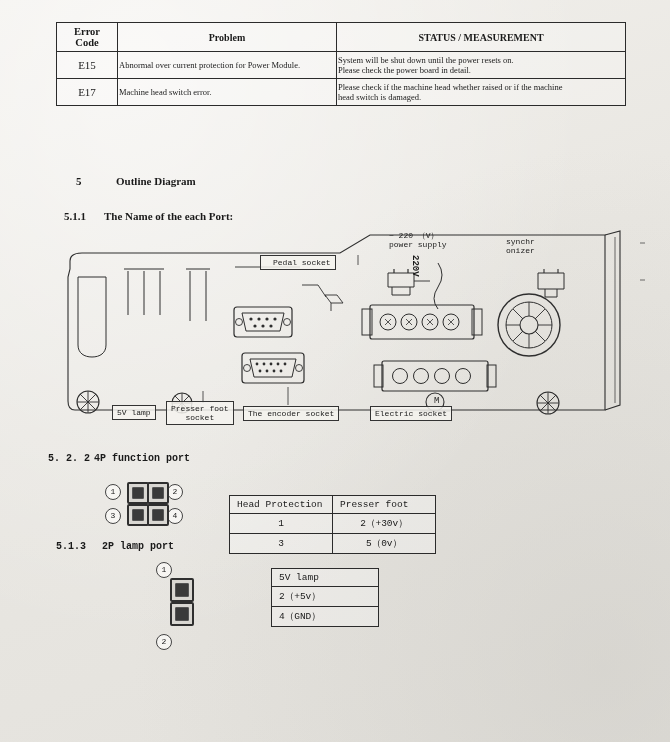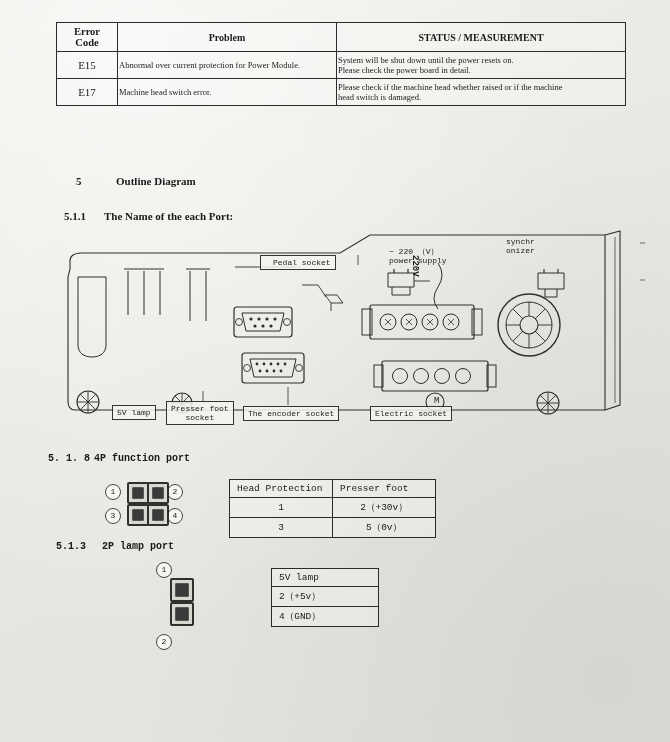--- a/index.html
+++ b/index.html
@@ -102,21 +102,21 @@
     font-family: "Liberation Mono", monospace;
     font-size: 9.5px;
     background: rgba(255,255,255,0.3);
   }
   .port-table td {
     border: 1px solid #2b2b2b;
     padding: 3px 7px;
   }
   .port-table td.ctr { text-align: center; }
 
-  #tbl4p { left: 229px; top: 479px; padding-left: 16px; }
+  #tbl4p { left: 229px; top: 495px; padding-left: 16px; }
   #tbl4p td { width: 88px; }
   #tbl2p { left: 271px; top: 568px; }
   #tbl2p td { width: 92px; }
 
   
   .conn-block { position: absolute; }
   .pin-num {
     position: absolute;
     font-family: "Liberation Mono", monospace;
     font-size: 8px;
@@ -181,21 +181,21 @@
 
   <div class="sec" id="sec5">
     <span class="num">5</span><span class="txt">Outline Diagram</span>
   </div>
 
   <div class="sec" id="sec511">
     <span class="num">5.1.1</span><span class="txt">The Name of the each Port:</span>
   </div>
 
   <div class="sec" id="sec512">
-    <span class="num">5. 1. 8</span><span class="txt">4P function port</span>
+    <span class="num">5. 2. 2</span><span class="txt">4P function port</span>
   </div>
 
   <div class="sec" id="sec513">
     <span class="num">5.1.3</span><span class="txt">2P  lamp port</span>
   </div>
 
   <div id="diagram">
     <svg width="610" height="225" viewBox="0 0 610 225">
       <g fill="none" stroke="#2e2e2e" stroke-width="1.1">
 
@@ -297,21 +297,21 @@
       </g>
 
       <g stroke="#4a4a4a" stroke-width="0.8">
         <path d="M600,18 l5,0"></path>
         <path d="M600,55 l5,0"></path>
       </g>
     </svg>
 
     <div class="dlabel" style="left:220px; top:30px;padding-left:12px;">Pedal socket</div>
 
-    <div class="dlabel nobox" style="left:345px; top:20px; text-align:left; border:none;">
+    <div class="dlabel nobox" style="left:345px; top:4px; text-align:left; border:none;">
       <div>~ 220 （V）</div>
       <div>power supply</div>
     </div>
     <div class="dlabel nobox" style="left:382px; top:26px; font-weight:bold; font-size:9px; transform:rotate(90deg); transform-origin:left top;">220V</div>
 
     <div class="dlabel nobox" style="left:462px; top:10px; text-align:left;">
       <div>synchr</div>
       <div>onizer</div>
     </div>
 

